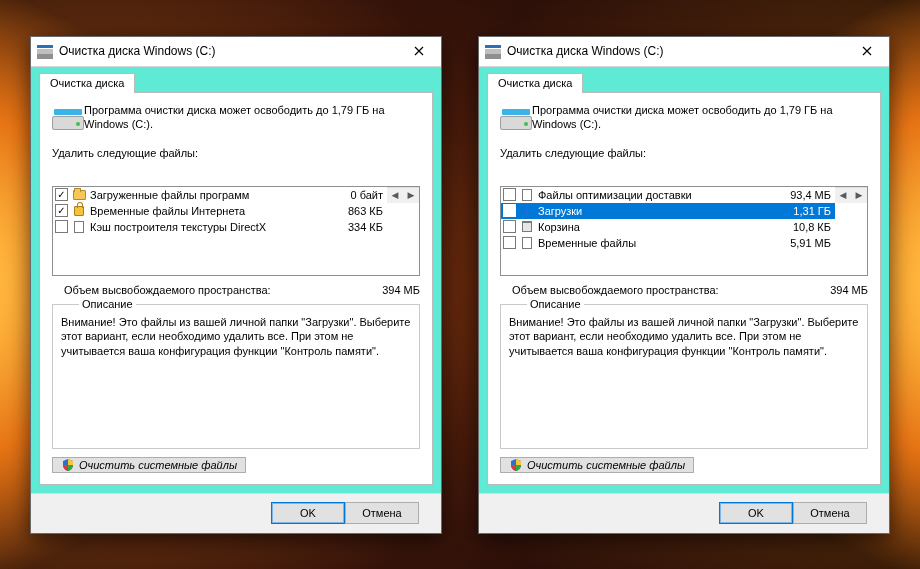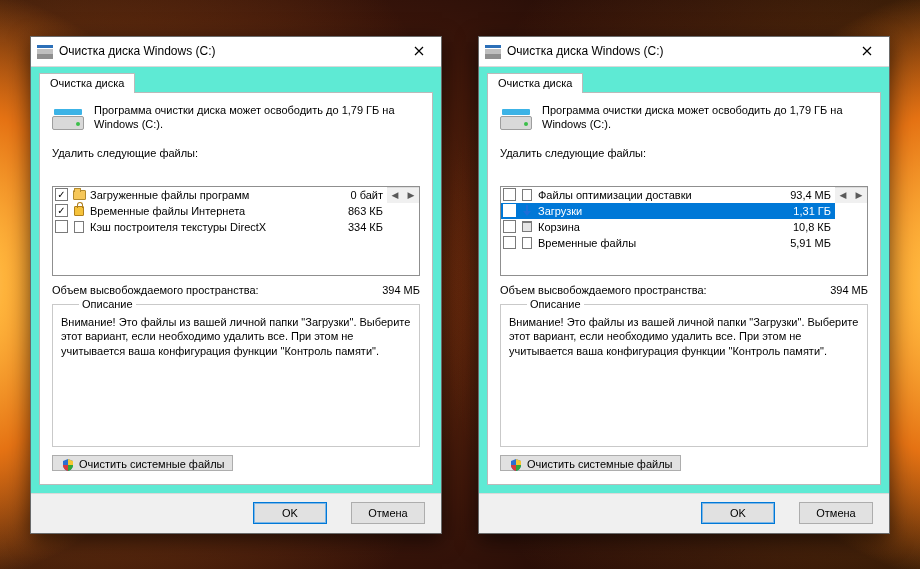--- a/index.html
+++ b/index.html
@@ -67,21 +67,21 @@
     padding: 3px 10px 4px 10px; font-size: 11px;
     position: relative; z-index: 2;
   }
   .tabpanel {
     margin: 0 8px 8px 8px; background: #fff;
     border: 1px solid #bababa;
     flex: 1; padding: 10px 12px 10px 12px;
     position: relative; margin-top: -1px;
     display: flex; flex-direction: column;
   }
-  .summary-row { display: flex; gap: 10px; margin-bottom: 10px; }
+  .summary-row { display: flex; margin-bottom: 10px; }
   .disk-icon {
     width: 32px; height: 32px; flex-shrink: 0; position: relative;
   }
   .disk-icon .top { position: absolute; left: 2px; right: 2px; top: 6px; height: 6px; background: #3cb3e6; border-radius: 1px; }
   .disk-icon .base { position: absolute; left: 0; right: 0; top: 13px; height: 14px; background: #d9d9d9; border: 1px solid #9e9e9e; border-radius: 2px; }
   .disk-icon .green { position: absolute; right: 4px; top: 19px; width: 4px; height: 4px; background: #3bbf4a; border-radius: 50%; }
   .summary-text { font-size: 11px; line-height: 1.35; }
 
   .delete-label { font-size: 11px; margin: 2px 0 3px 0; }
 
@@ -106,44 +106,44 @@
   .filelist .row .name { flex: 1; white-space: nowrap; overflow: hidden; text-overflow: ellipsis; }
   .filelist .row .size { width: 60px; text-align: right; white-space: nowrap; }
   .filelist .hscroll {
     height: 16px; background: #f0f0f0; border-top: 1px solid #dcdcdc;
     display: flex; align-items: center;
   }
   .hscroll .arrow { width: 16px; height: 100%; display: flex; align-items: center; justify-content: center; color: #5a5a5a; font-size: 9px; }
   .hscroll .track { flex: 1; height: 100%; position: relative; }
   .hscroll .thumb { position: absolute; left: 0; top: 2px; bottom: 2px; width: 72%; background: #cfcfcf; border-radius: 1px; }
 
-  .freed-row { display: flex; justify-content: space-between; font-size: 11px; margin: 8px 0 8px 0; gap: 40px; }
+  .freed-row { display: flex; justify-content: space-between; font-size: 11px; margin: 8px 0 8px 12px; gap: 40px; }
 
   .groupbox {
     border: 1px solid #c9c9c9; position: relative;
     padding: 10px 8px 8px 8px; margin-bottom: 8px;
     flex: 1;
   }
   .groupbox .legend {
     position: absolute; top: -7px; left: 26px; background: #fff;
     padding: 0 3px; font-size: 11px;
   }
   .groupbox .desc-text { font-size: 11px; line-height: 1.35; }
 
   .sysfiles-btn {
-    display: inline-flex; align-items: flex-start; gap: 4px;
+    display: inline-flex; align-items: center; gap: 4px;
     border: 1px solid #adadad; background: #e1e1e1;
-    padding: 2px 8px; font-size: 11px; height: 16px;
+    padding: 2px 8px; font-size: 11px; height: 16px; font-style: italic;
   }
   .shield-icon { width: 14px; height: 14px; }
 
   .btnrow {
     height: 40px; border-top: 1px solid #d9d9d9; background: #f0f0f0;
     display: flex; align-items: center; justify-content: flex-end;
-    padding-right: 16px; gap: 24px;
+    padding-right: 22px; gap: 0;
   }
   .btn {
     min-width: 74px; height: 22px; border: 1px solid #adadad;
     background: #e1e1e1; font-size: 11px;
     display: flex; align-items: center; justify-content: center;
   }
   .btn.primary { border: 1px solid #0078d7; box-shadow: inset 0 0 0 1px #7eb7e6; }
 
   
   .ic-folder { width: 13px; height: 10px; background: #f6c758; border: 1px solid #b38a2d; border-radius: 1px; position: relative; }

